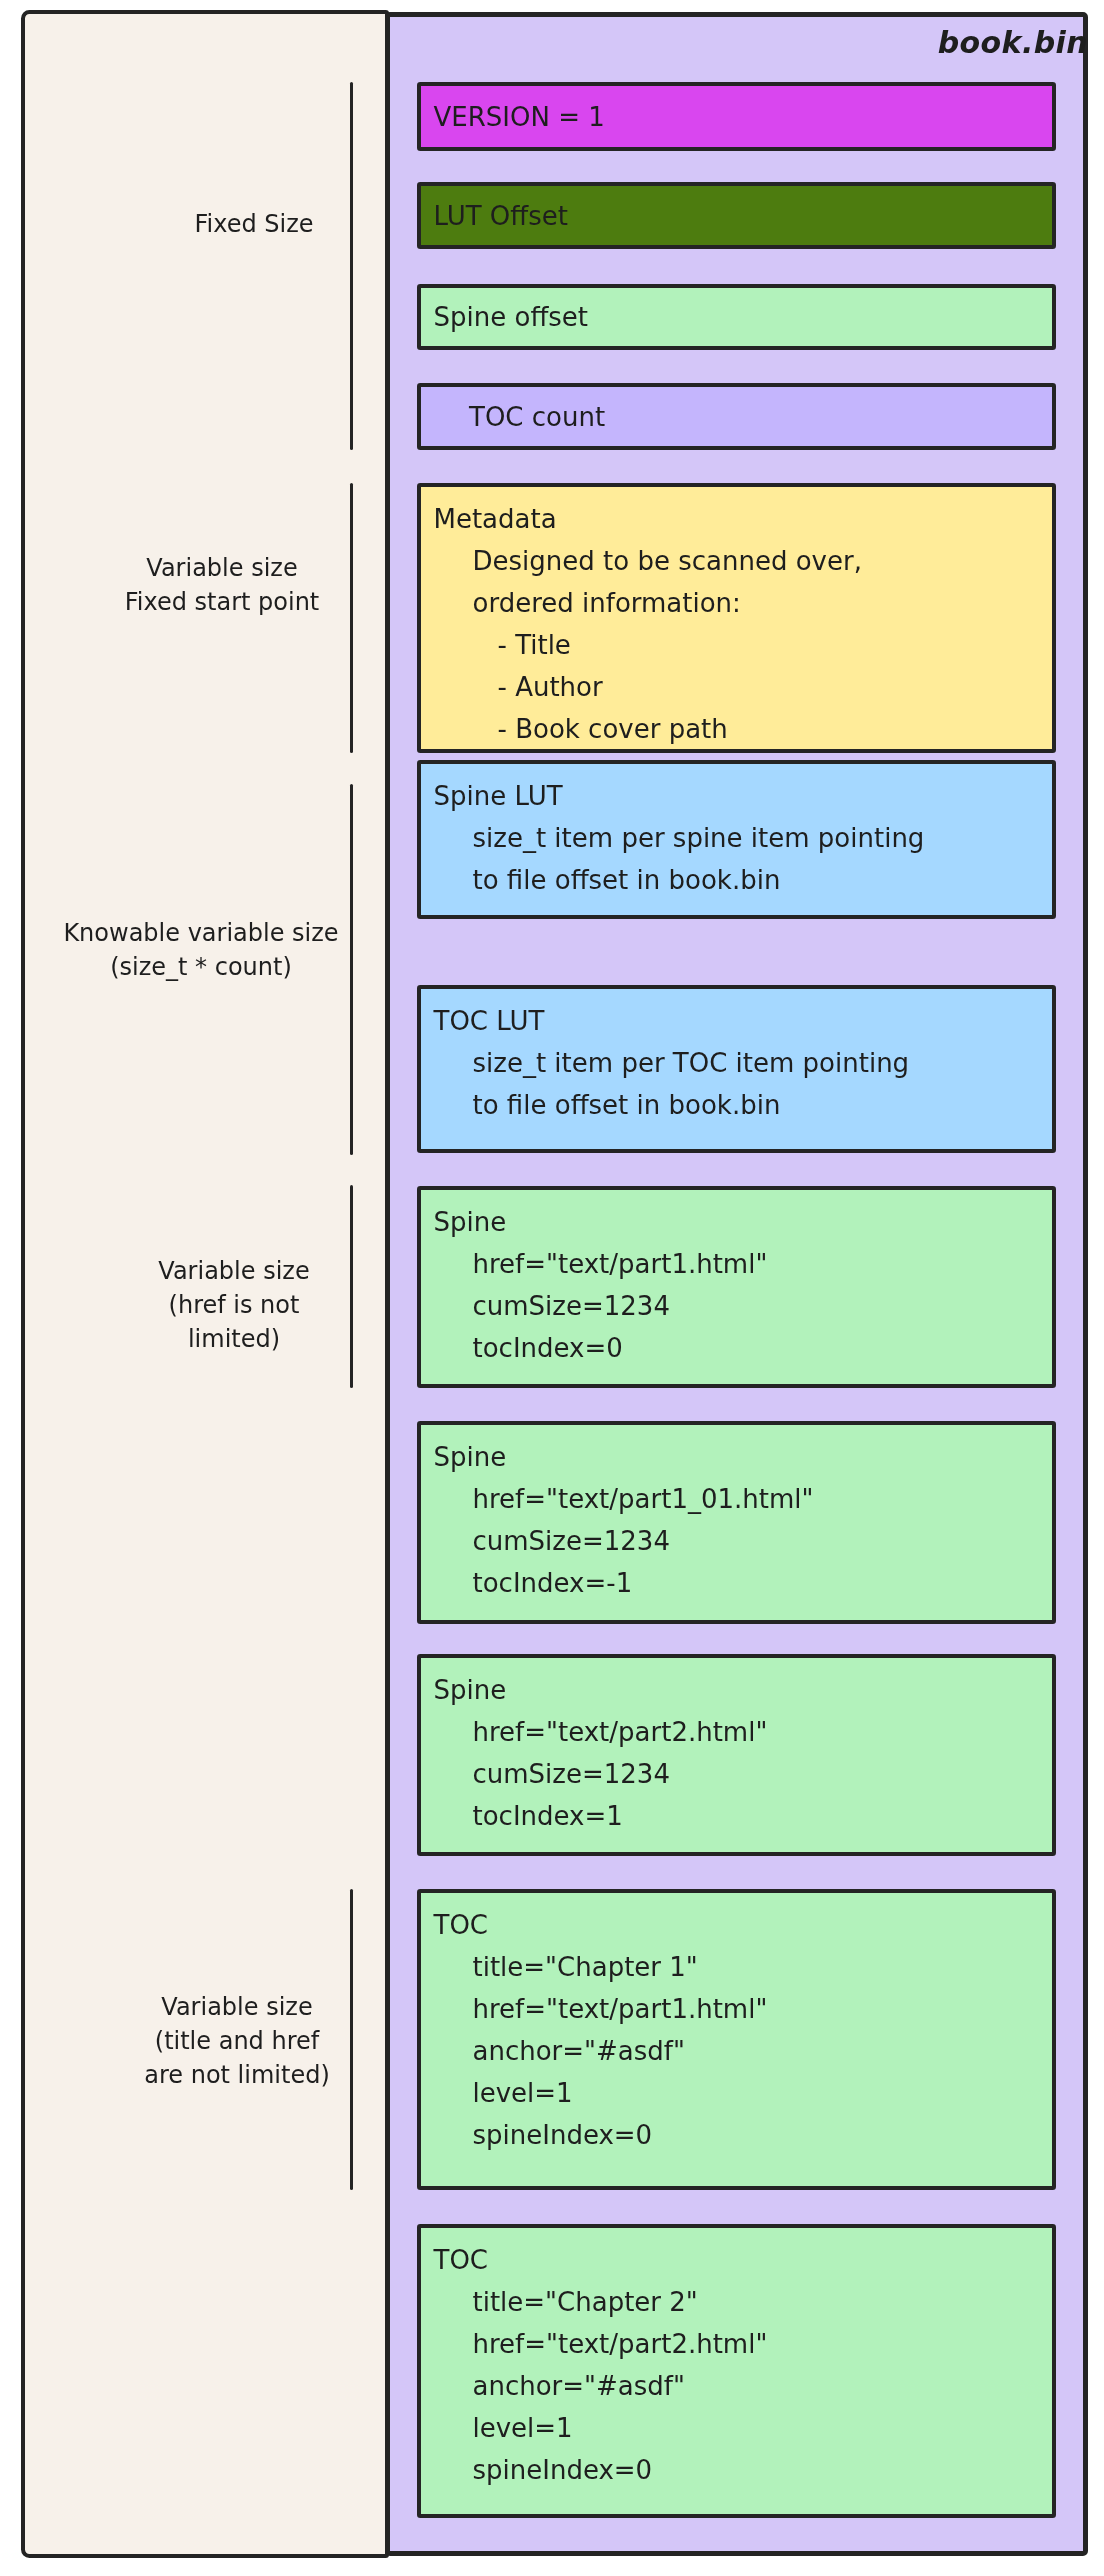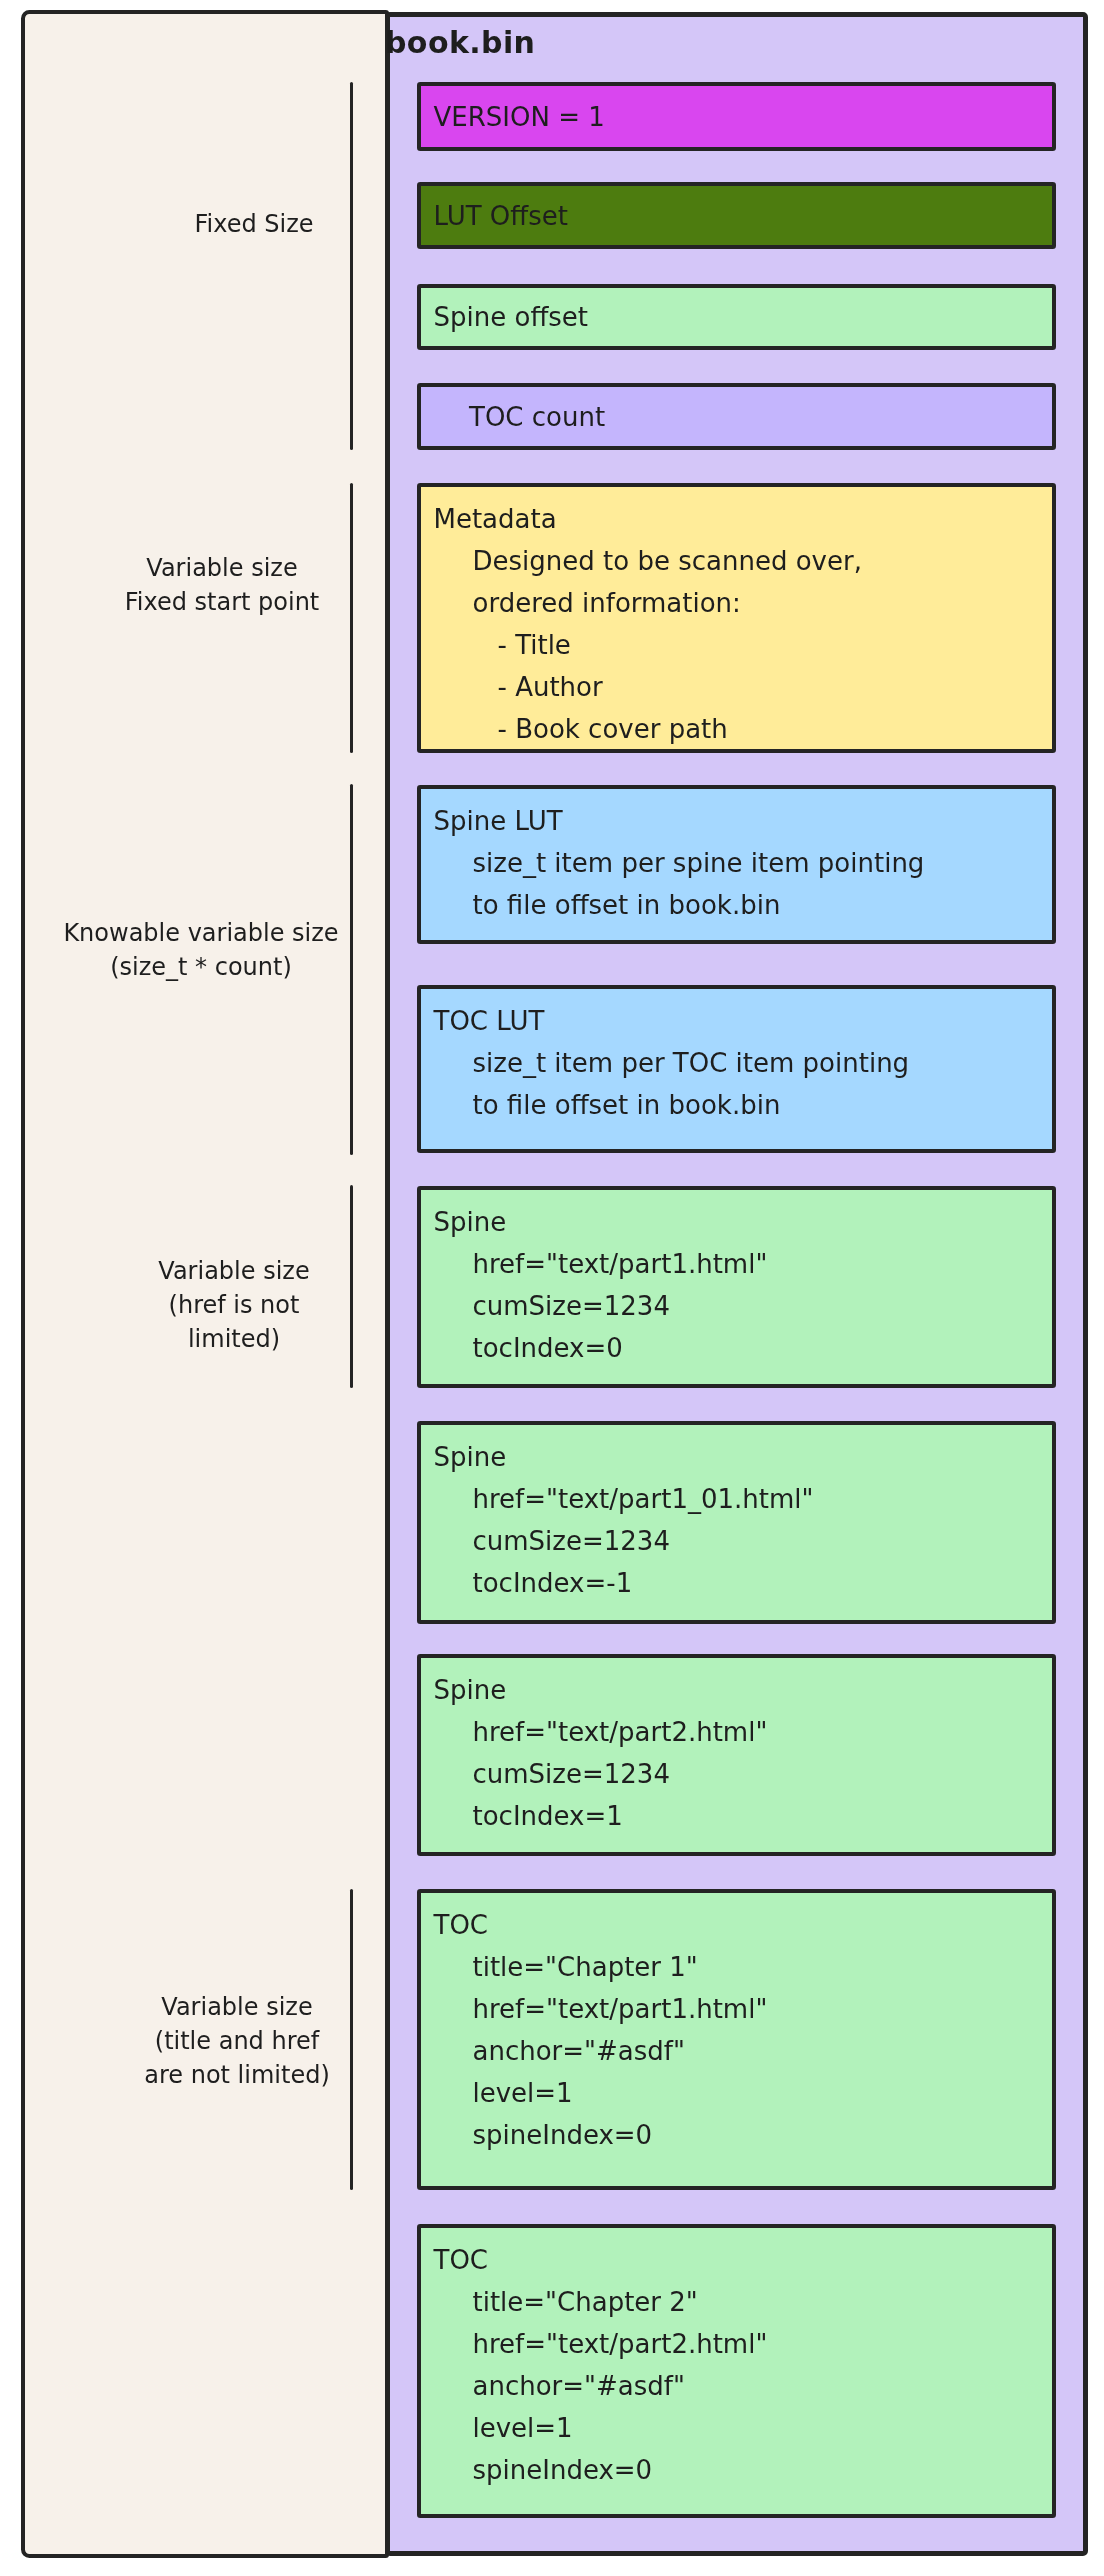--- a/index.html
+++ b/index.html
@@ -18,21 +18,21 @@
     border-radius:8.4px 3.3px 3.3px 8.4px; box-sizing:border-box;
   }
   
   .right-panel{
     position:absolute; left:385px; top:11.7px; width:703px; height:2544px;
     background:var(--purple); border:5px solid var(--stroke);
     border-radius:5px; box-sizing:border-box;
   }
   .file-title{
     position:absolute; left:385px; top:25px; width:703px;
-    text-align:left; font-size:30px; font-weight:600; letter-spacing:0.4px;
+    text-align:right; font-size:30px; font-weight:600; letter-spacing:0.4px;font-style:italic;
   }
   
   .block{
     position:absolute; left:417px; width:639px;
     border:4.2px solid var(--stroke); border-radius:3.3px; box-sizing:border-box;
     font-size:26px; line-height:42px; font-weight:500;
     padding:11px 8.4px 0 12.5px; overflow:hidden;
   }
   .block.one-line{display:flex; align-items:center; padding-top:0;}
   .line{white-space:nowrap;}
@@ -99,21 +99,21 @@
         <div class="line">TOC count</div>
       </div>
       <div class="block" style="top: 483px; height: 270px; background: rgb(255, 236, 153);">
         <div class="line">Metadata</div>
         <div class="line in1">Designed to be scanned over,</div>
         <div class="line in1">ordered information:</div>
         <div class="line in2">- Title</div>
         <div class="line in2">- Author</div>
         <div class="line in2">- Book cover path</div>
       </div>
-      <div class="block" style="top: 785px; height: 159px; background: rgb(165, 216, 255);">
+      <div class="block" style="top: 760px; height: 159px; background: rgb(165, 216, 255);">
         <div class="line">Spine LUT</div>
         <div class="line in1">size_t item per spine item pointing</div>
         <div class="line in1">to file offset in book.bin</div>
       </div>
       <div class="block" style="top: 985px; height: 168px; background: rgb(165, 216, 255);">
         <div class="line">TOC LUT</div>
         <div class="line in1">size_t item per TOC item pointing</div>
         <div class="line in1">to file offset in book.bin</div>
       </div>
       <div class="block" style="top: 1186px; height: 202px; background: rgb(178, 242, 187);">

